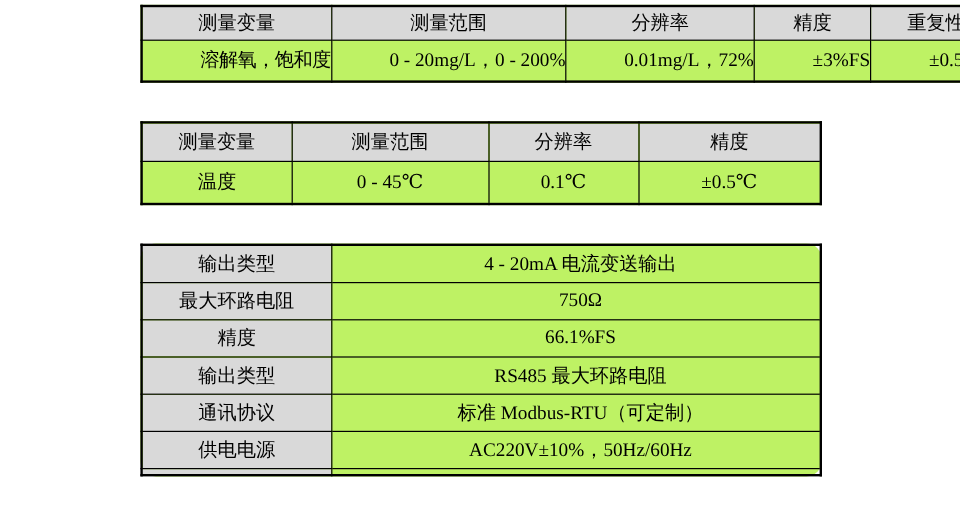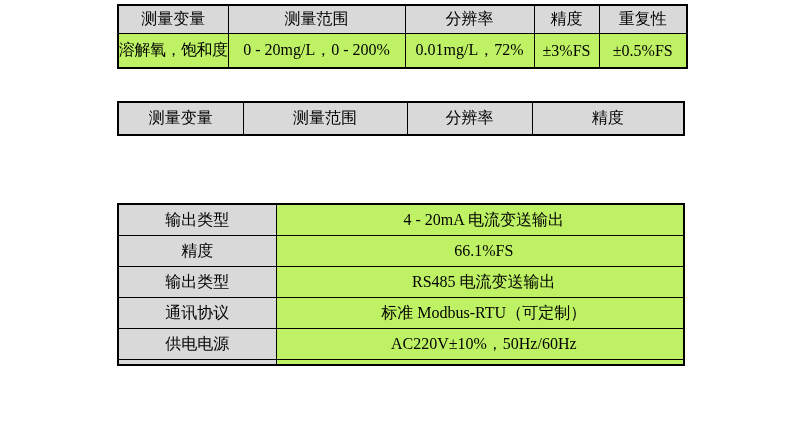--- a/index.html
+++ b/index.html
@@ -25,27 +25,27 @@
     vertical-align: middle;
     padding: 0;
     white-space: nowrap;
     overflow: hidden;
   }
   td.hdr { background: #d9d9d9; }
   .tight { font-size: 15px; letter-spacing: -0.5px; }
 
   #table1 { left: 117px; top: 4px; }
   #table1 tr.hrow td { height: 27px; }
-  #table1 tr.drow td { height: 33px; }
+  #table1 tr.drow td { height: 33px; padding-left: 48px; }
 
   #table2 { left: 117px; top: 101px; }
   #table2 tr.hrow td { height: 31px; }
   #table2 tr.drow td { height: 34px; }
 
-  #table3 { left: 117px; top: 203px; }
+  #table3 { left: 117px; top: 203px; border-radius: 13px; }
   #table3 tr td { height: 30px; }
   #table3 td.val {
     text-align: center;
     padding-left: 8px;
   }
   #table3 tr.partial td { height: 4px; }
 </style>
 </head>
 <body>
 
@@ -82,40 +82,50 @@
       <col style="width:125px">
       <col style="width:152px">
   </colgroup>
   <tbody>
     <tr class="hrow">
       <td class="hdr">测量变量</td>
       <td class="hdr">测量范围</td>
       <td class="hdr">分辨率</td>
       <td class="hdr">精度</td>
     </tr>
+    <tr class="drow">
+      <td>温度</td>
+      <td>0 - 45℃</td>
+      <td>0.1℃</td>
+      <td>±0.5℃</td>
+    </tr>
   </tbody>
 </table>
 
 <table class="spec-table" id="table3">
   <colgroup>
     <col style="width:158px">
       <col style="width:408px">
   </colgroup>
   <tbody>
     <tr>
       <td class="hdr">输出类型</td>
       <td class="val">4 - 20mA 电流变送输出</td>
     </tr>
     <tr>
+      <td class="hdr">最大环路电阻</td>
+      <td class="val">750Ω</td>
+    </tr>
+    <tr>
       <td class="hdr">精度</td>
       <td class="val">66.1%FS</td>
     </tr>
     <tr>
       <td class="hdr">输出类型</td>
-      <td class="val">RS485 电流变送输出</td>
+      <td class="val">RS485 最大环路电阻</td>
     </tr>
     <tr>
       <td class="hdr">通讯协议</td>
       <td class="val">标准 Modbus-RTU（可定制）</td>
     </tr>
     <tr>
       <td class="hdr">供电电源</td>
       <td class="val">AC220V±10%，50Hz/60Hz</td>
     </tr>
     <tr class="partial">

